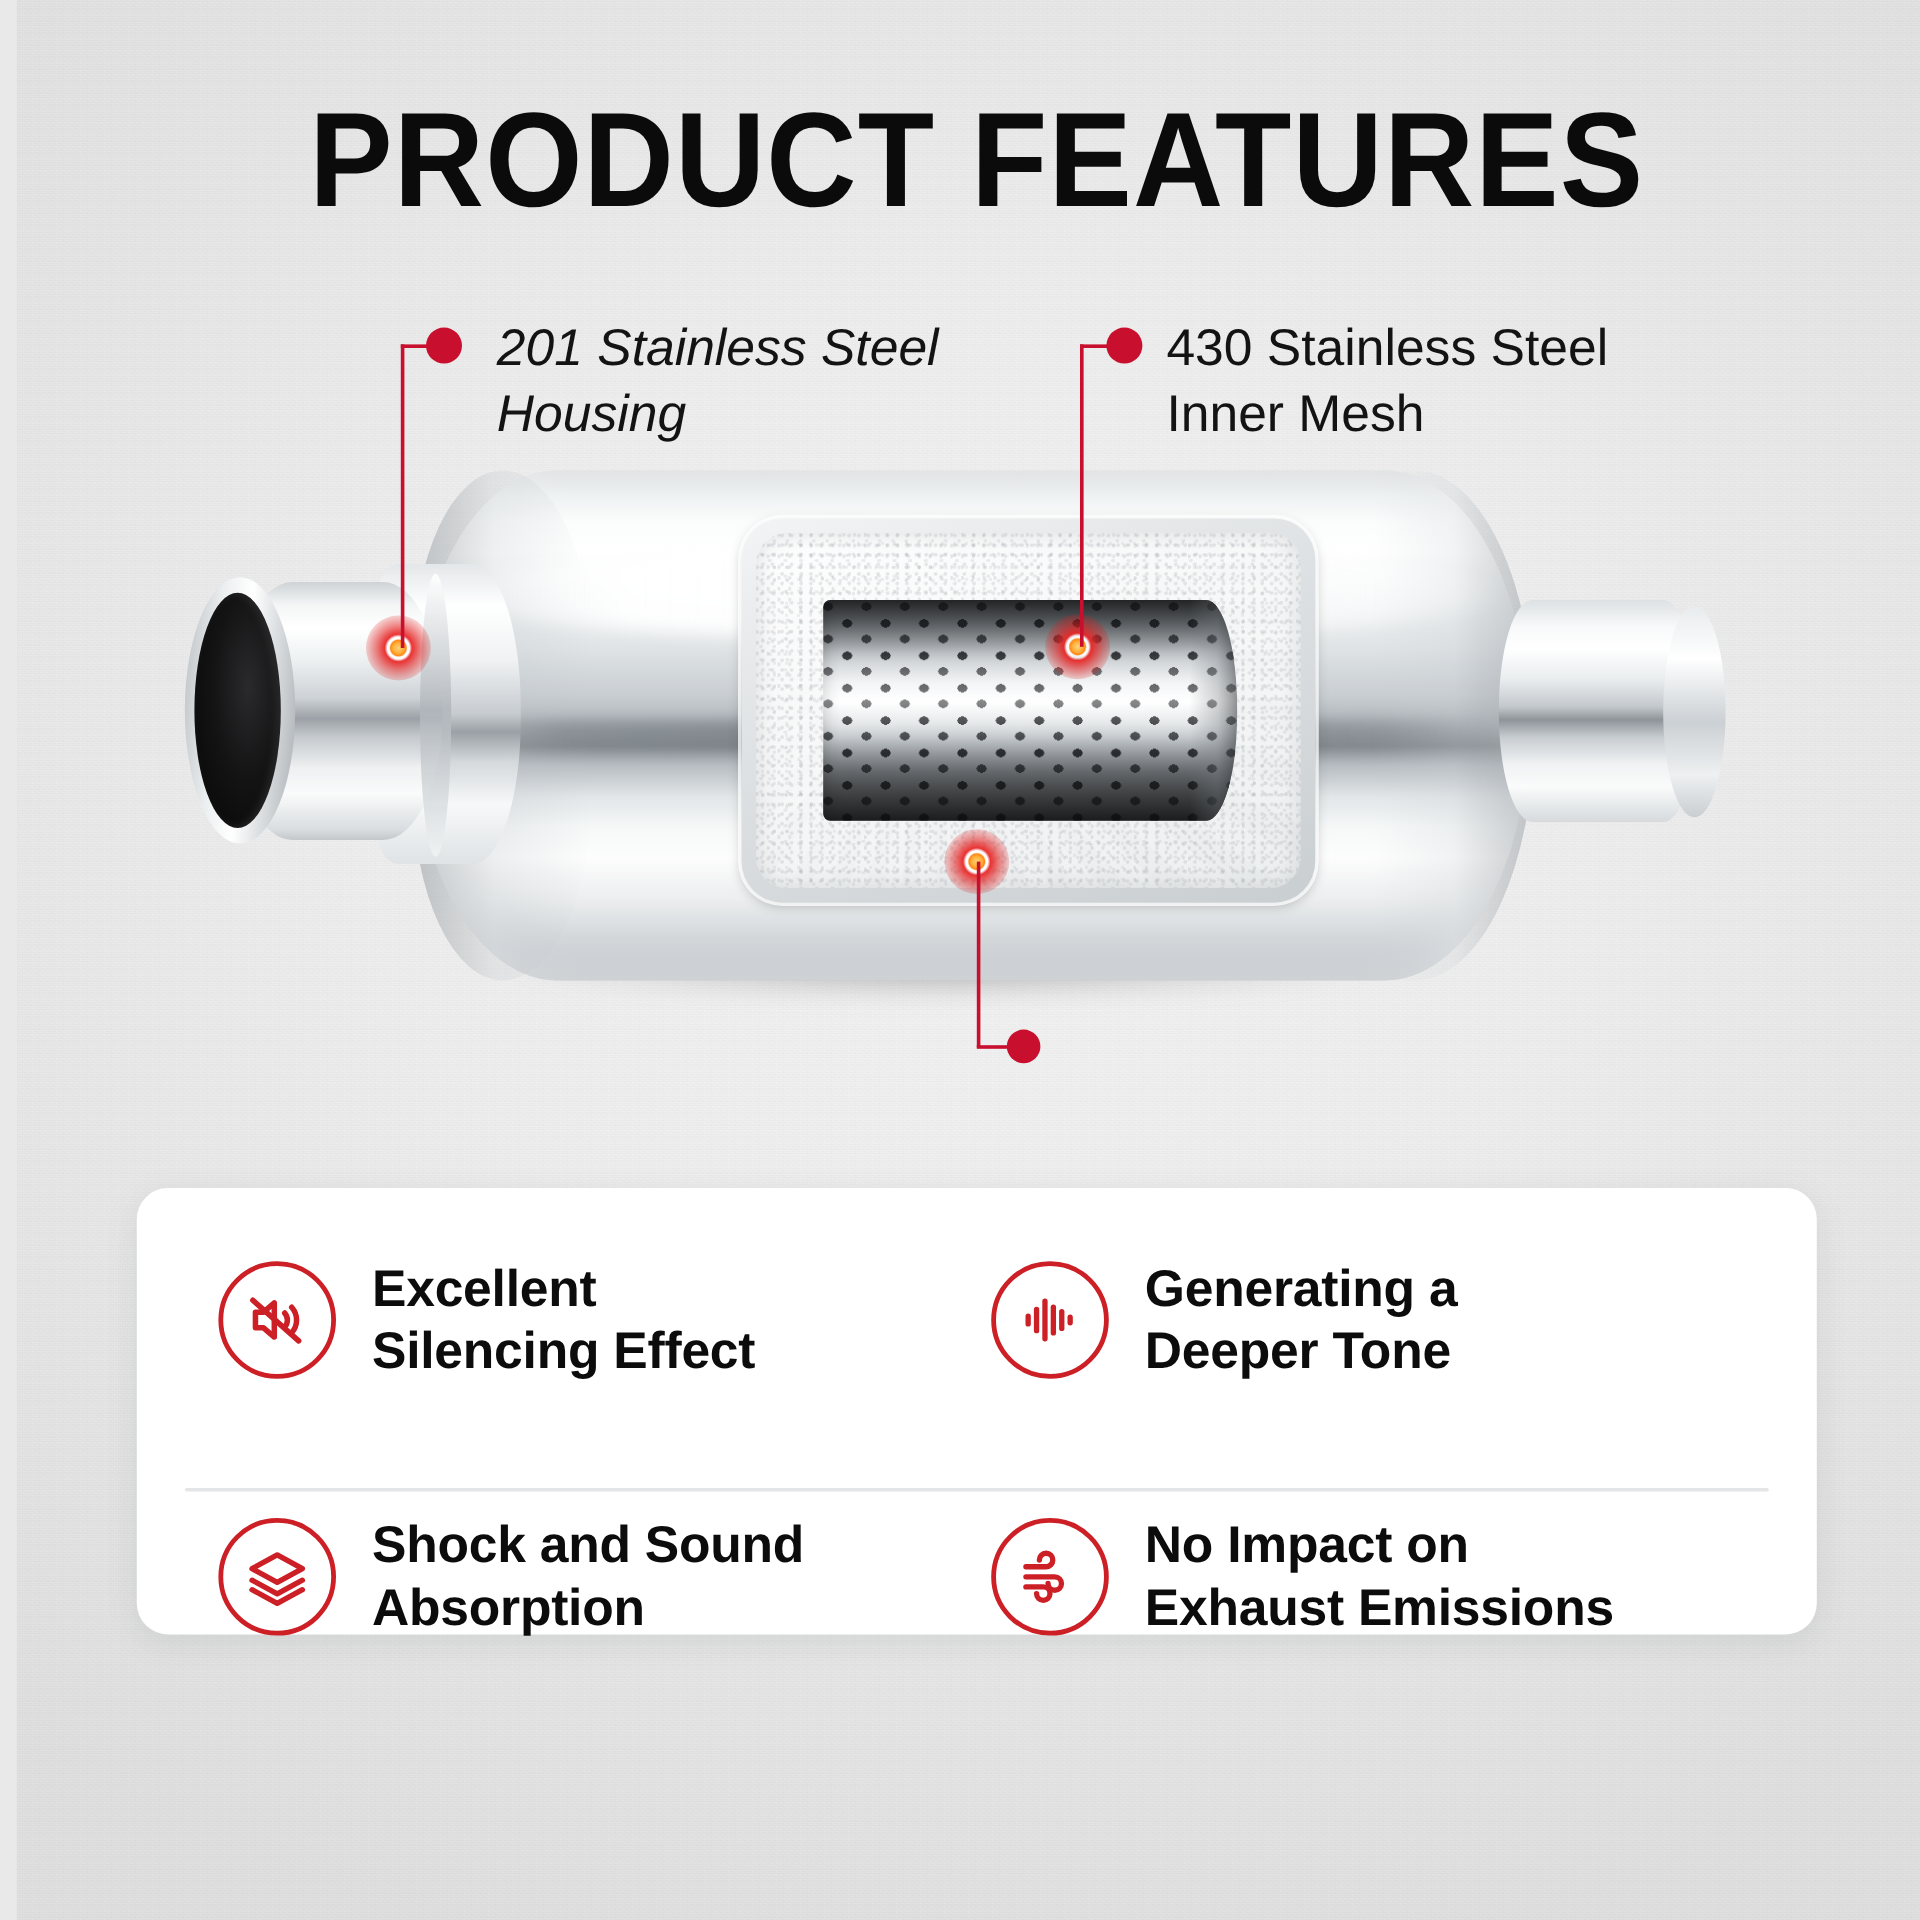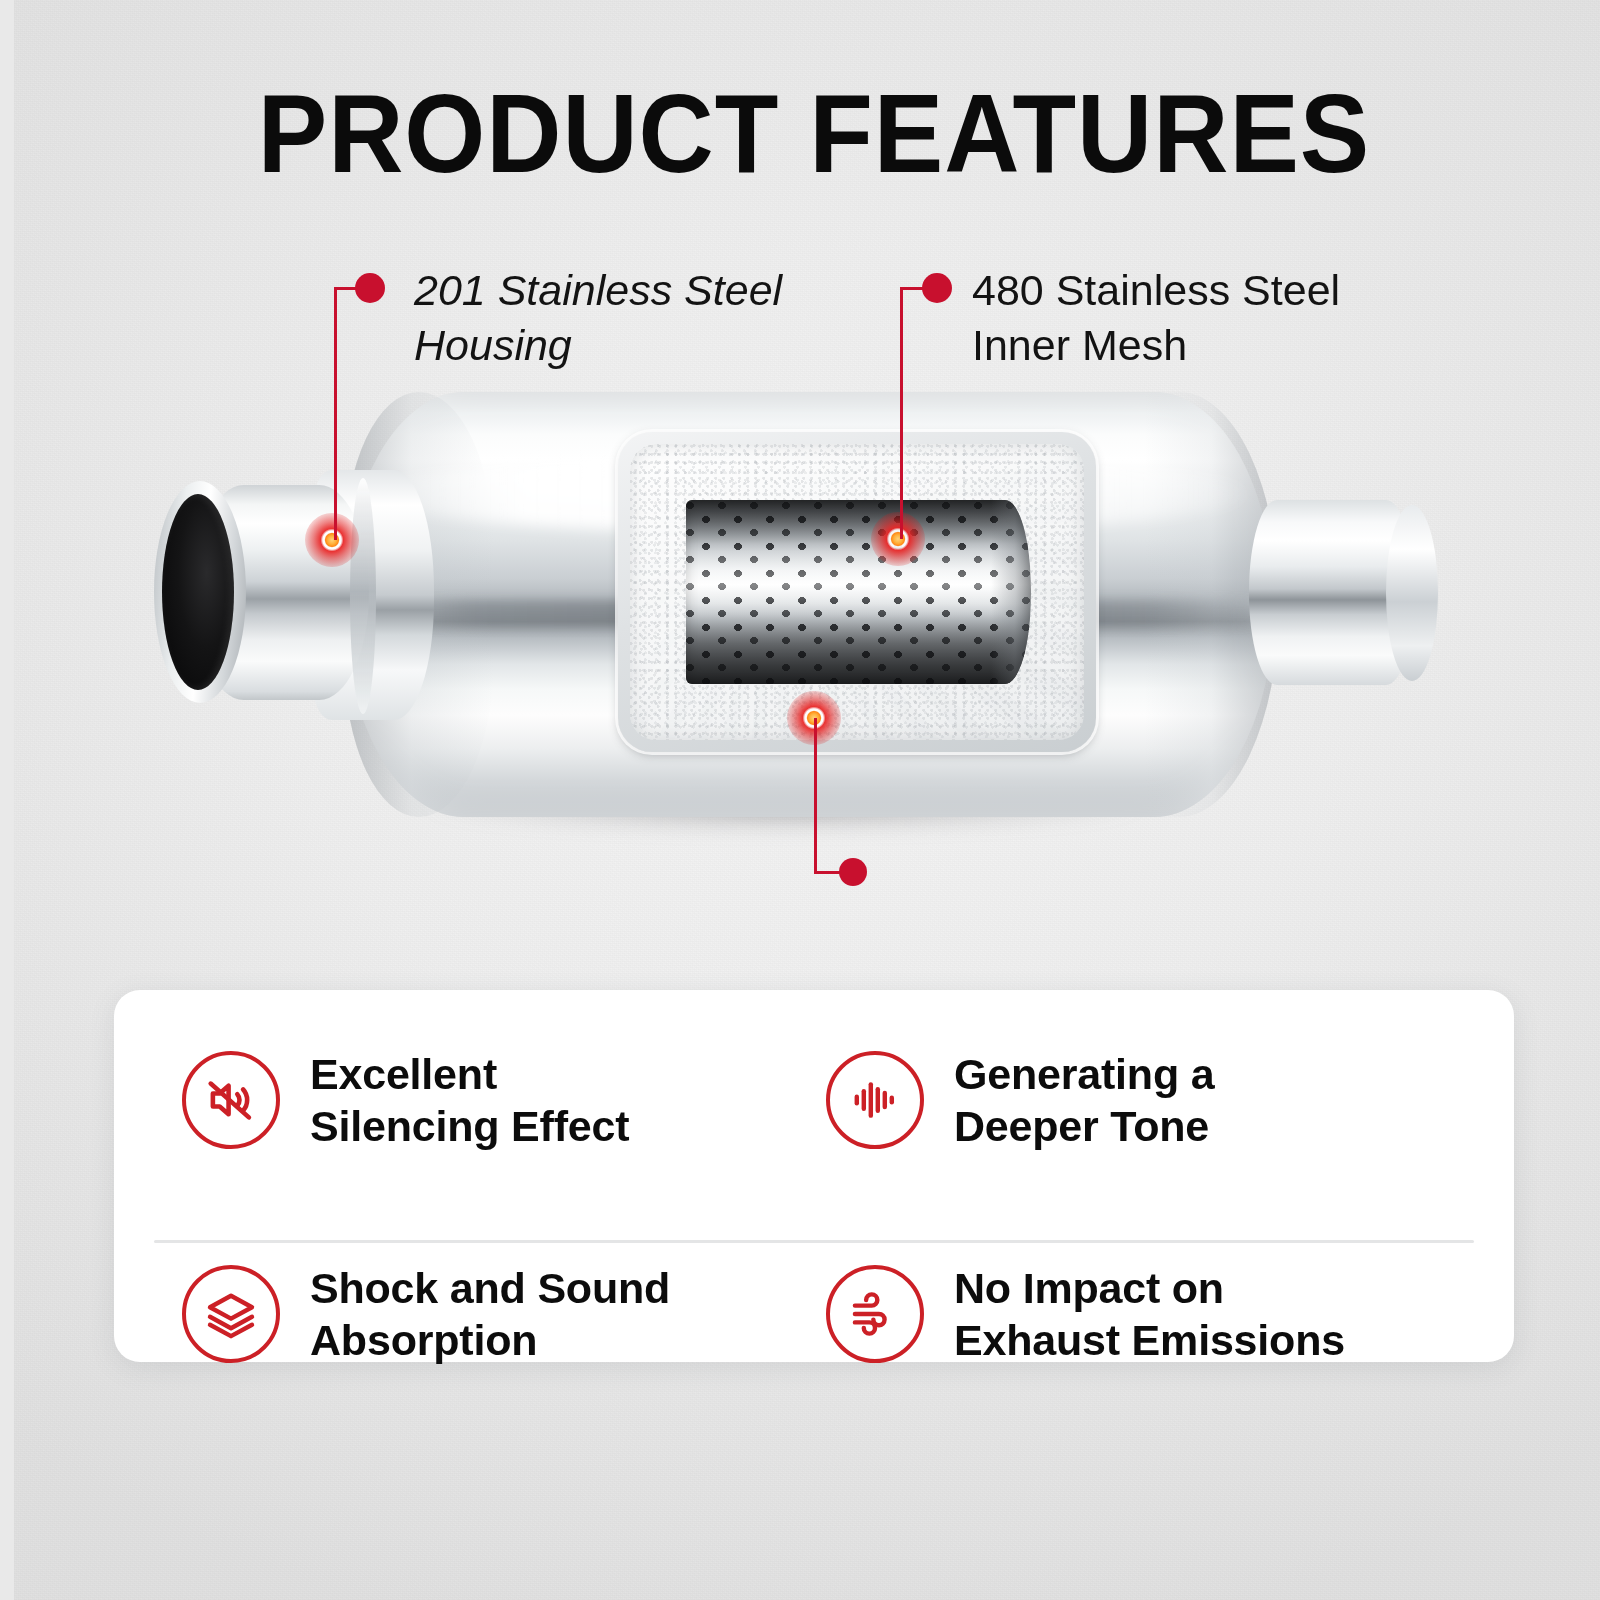--- a/index.html
+++ b/index.html
@@ -285,21 +285,21 @@
 
   <div class="lead h" style="left:320px;top:287px;width:38px;"></div>
   <div class="lead v" style="left:320px;top:287px;height:253px;"></div>
   <div class="dot" style="left:341px;top:273px;width:30px;height:30px;"></div>
   <div class="callout-text" style="left:400px;top:263px;width:470px;font-style:italic;">201 Stainless Steel
 Housing</div>
 
   <div class="lead h" style="left:886px;top:287px;width:38px;"></div>
   <div class="lead v" style="left:886px;top:287px;height:252px;"></div>
   <div class="dot" style="left:908px;top:273px;width:30px;height:30px;"></div>
-  <div class="callout-text" style="left:958px;top:263px;width:470px;">480 Stainless Steel
+  <div class="callout-text" style="left:958px;top:263px;width:470px;">430 Stainless Steel
 Inner Mesh</div>
 
   <div class="lead v" style="left:800px;top:718px;height:155px;"></div>
   <div class="lead h" style="left:800px;top:871px;width:36px;"></div>
   <div class="dot" style="left:825px;top:858px;width:28px;height:28px;"></div>
 
   <div id="card">
     <div id="divider" style="left:40px;top:250px;width:1320px;"></div>
 
     <div class="feature" style="left:68px;top:58px;width:610px;">

